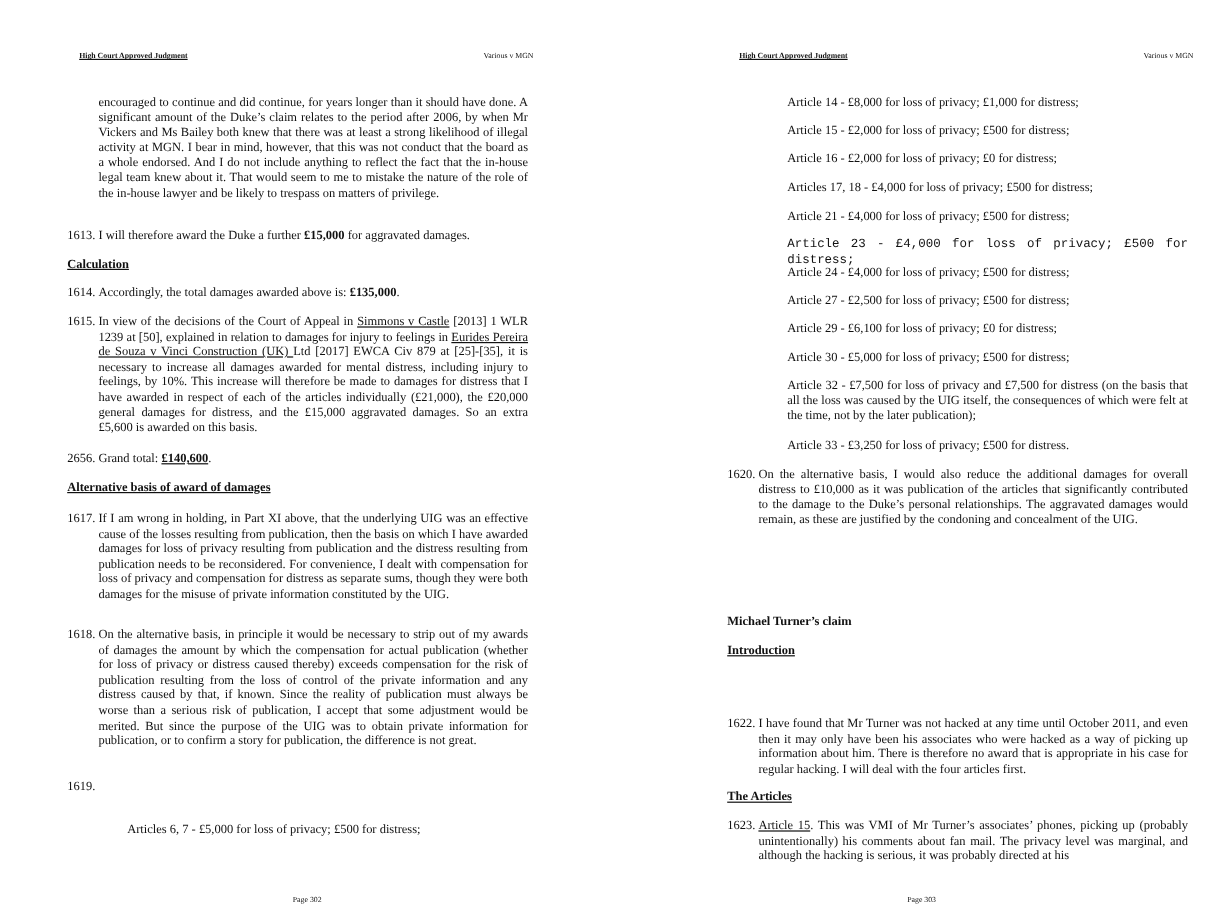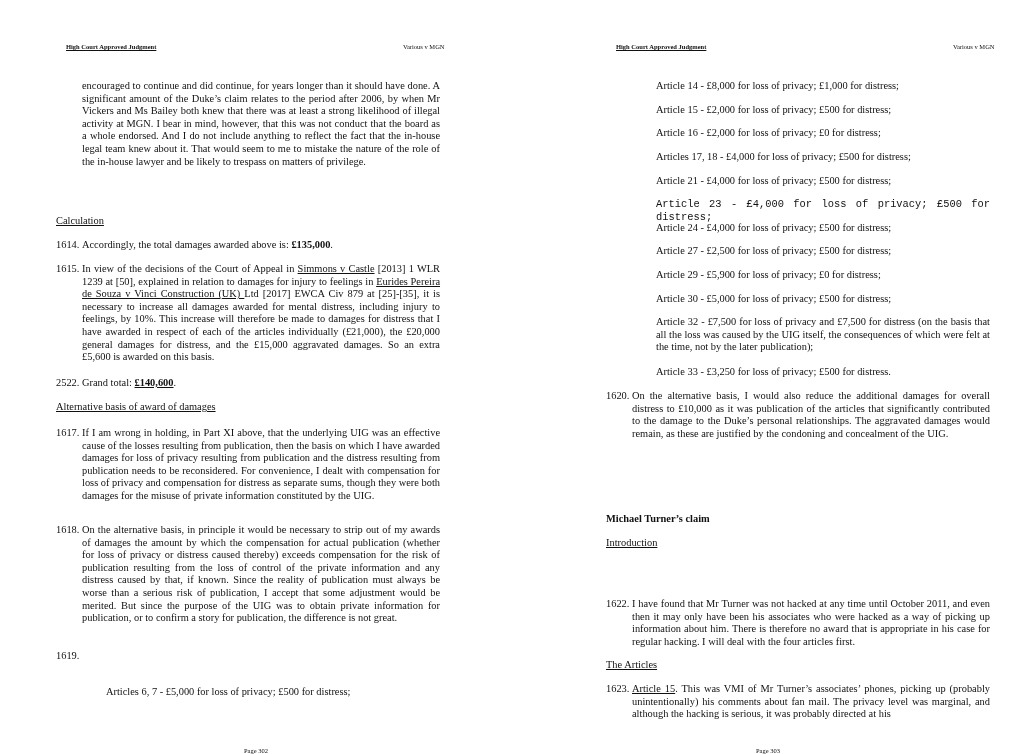--- a/index.html
+++ b/index.html
@@ -8,58 +8,63 @@
   .page { position: absolute; top: 0; width: 512px; height: 754px; background: #fff; margin-top: 27px; }
   .page.left { left: 0; }
   .page.right { left: 512px; }
   .hdr { position: absolute; top: 16px; font-size: 6.5px; }
   .hdr.title { font-weight: bold; text-decoration: underline; }
   .footer { position: absolute; top: 721px; font-size: 6.5px; width: 100%; text-align: center; }
   .body { position: absolute; font-size: 10.4px; line-height: 12.6px; }
   .para { position: relative; padding-left: 26px; text-align: justify; margin: 0; }
   .para .num { position: absolute; left: 0; top: 0; }
   .plain { margin: 0; text-align: justify; }
-  .heading-u { text-decoration: underline; margin: 0; }
+  .heading-u { text-decoration: underline; margin: 0; font-weight: bold; }
   .heading-b { font-weight: bold; margin: 0; }
   .u { text-decoration: underline; }
   .b { font-weight: bold; }
   .bu { font-weight: bold; text-decoration: underline; }
   .item { margin: 0; text-align: justify; }
 </style>
 </head>
 <body>
 
 <div class="page left">
   <div class="hdr title" style="left:66px;">High Court Approved Judgment</div>
   <div class="hdr" style="left:403px;">Various v MGN</div>
 
   <div class="body" style="left:82px; top:53px; width:358px;">
     <p class="plain">encouraged to continue and did continue, for years longer than it should have done. A significant amount of the Duke’s claim relates to the period after 2006, by when Mr Vickers and Ms Bailey both knew that there was at least a strong likelihood of illegal activity at MGN. I bear in mind, however, that this was not conduct that the board as a whole endorsed.  And I do not include anything to reflect the fact that the in-house legal team knew about it. That would seem to me to mistake the nature of the role of the in-house lawyer and be likely to trespass on matters of privilege.</p>
   </div>
 
+  <div class="body" style="left:56px; top:164px; width:384px;">
+    <p class="para">
+      <span class="num">1613.</span><span>I will therefore award the Duke a further </span><span class="b">£15,000</span><span> for aggravated damages.</span>
+    </p>
+  </div>
 
   <div class="body" style="left:56px; top:188px; width:384px;">
     <p class="heading-u">Calculation</p>
   </div>
 
   <div class="body" style="left:56px; top:212px; width:384px;">
     <p class="para">
       <span class="num">1614.</span><span>Accordingly, the total damages awarded above is: </span><span class="b">£135,000</span><span>.</span>
     </p>
   </div>
 
   <div class="body" style="left:56px; top:236px; width:384px;">
     <p class="para">
       <span class="num">1615.</span><span>In view of the decisions of the Court of Appeal in </span><span class="u">Simmons v Castle</span><span> [2013] 1 WLR 1239 at [50], explained in relation to damages for injury to feelings in </span><span class="u">Eurides Pereira de Souza v Vinci Construction (UK) </span><span>Ltd [2017] EWCA Civ 879 at [25]-[35], it is necessary to increase all damages awarded for mental distress, including injury to feelings, by 10%. This increase will therefore be made to damages for distress that I have awarded in respect of each of the articles individually (£21,000), the £20,000 general damages for distress, and the £15,000 aggravated damages. So an extra £5,600 is awarded on this basis.</span>
     </p>
   </div>
 
   <div class="body" style="left:56px; top:350px; width:384px;">
     <p class="para">
-      <span class="num">2522.</span><span>Grand total: </span><span class="bu">£140,600</span><span>.</span>
+      <span class="num">2656.</span><span>Grand total: </span><span class="bu">£140,600</span><span>.</span>
     </p>
   </div>
 
   <div class="body" style="left:56px; top:374px; width:384px;">
     <p class="heading-u">Alternative basis of award of damages</p>
   </div>
 
   <div class="body" style="left:56px; top:400px; width:384px;">
     <p class="para">
       <span class="num">1617.</span><span>If I am wrong in holding, in Part XI above, that the underlying UIG was an effective cause of the losses resulting from publication, then the basis on which I have awarded damages for loss of privacy resulting from publication and the distress resulting from publication needs to be reconsidered. For convenience, I dealt with compensation for loss of privacy and compensation for distress as separate sums, though they were both damages for the misuse of private information constituted by the UIG.</span>
@@ -91,21 +96,21 @@
 
   <div class="body" style="left:144px; top:53px; width:334px;">
     <p class="item" style="position:absolute; top:0;">Article 14 - £8,000 for loss of privacy; £1,000 for distress;</p>
     <p class="item" style="position:absolute; top:24px; width:334px;">Article 15 - £2,000 for loss of privacy; £500 for distress;</p>
     <p class="item" style="position:absolute; top:47px; width:334px;">Article 16 - £2,000 for loss of privacy; £0 for distress;</p>
     <p class="item" style="position:absolute; top:71px; width:334px;">Articles 17, 18 - £4,000 for loss of privacy; £500 for distress;</p>
     <p class="item" style="position:absolute; top:95px; width:334px;">Article 21 - £4,000 for loss of privacy; £500 for distress;</p>
     <p class="item" style="position:absolute; top:118px; width:334px;font-family:Liberation Mono, monospace;">Article 23 - £4,000 for loss of privacy; £500 for distress;</p>
     <p class="item" style="position:absolute; top:142px; width:334px;">Article 24 - £4,000 for loss of privacy; £500 for distress;</p>
     <p class="item" style="position:absolute; top:165px; width:334px;">Article 27 - £2,500 for loss of privacy; £500 for distress;</p>
-    <p class="item" style="position:absolute; top:189px; width:334px;">Article 29 - £5,900 for loss of privacy; £0 for distress;</p>
+    <p class="item" style="position:absolute; top:189px; width:334px;">Article 29 - £6,100 for loss of privacy; £0 for distress;</p>
     <p class="item" style="position:absolute; top:213px; width:334px;">Article 30 - £5,000 for loss of privacy; £500 for distress;</p>
     <p class="item" style="position:absolute; top:236px; width:334px;">Article 32 - £7,500 for loss of privacy and £7,500 for distress (on the basis that all the loss was caused by the UIG itself, the consequences of which were felt at the time, not by the later publication);</p>
     <p class="item" style="position:absolute; top:286px; width:334px;">Article 33 - £3,250 for loss of privacy; £500 for distress.</p>
   </div>
 
   <div class="body" style="left:94px; top:363px; width:384px;">
     <p class="para">
       <span class="num">1620.</span><span>On the alternative basis, I would also reduce the additional damages for overall distress to £10,000 as it was publication of the articles that significantly contributed to the damage to the Duke’s personal relationships.  The aggravated damages would remain, as these are justified by the condoning and concealment of the UIG.</span>
     </p>
   </div>

